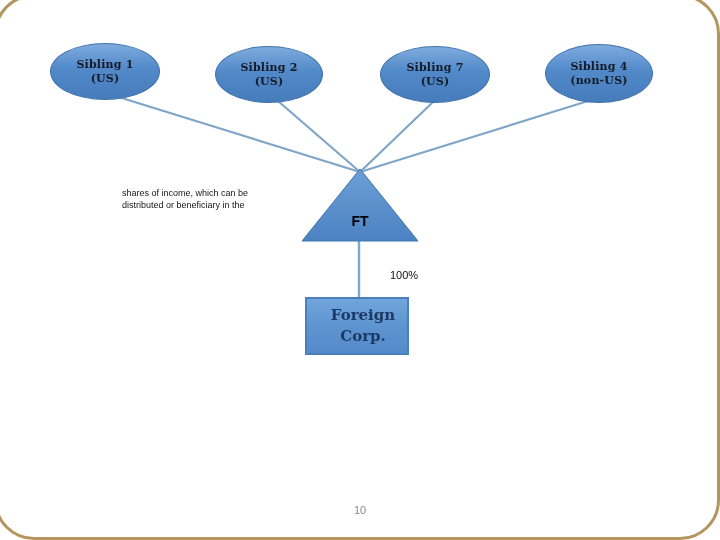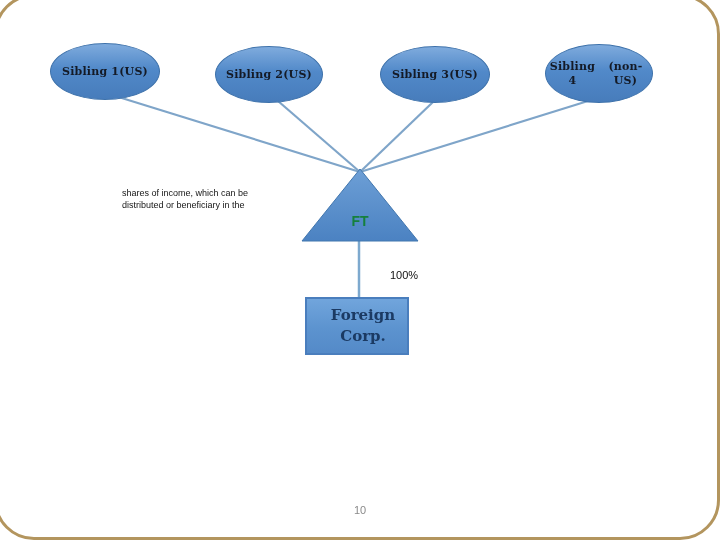--- a/index.html
+++ b/index.html
@@ -11,35 +11,35 @@
   .frame{
     position:absolute;left:-6px;top:-6px;width:726px;height:546px;
     border:3px solid var(--frame,#b3955e);border-radius:40px;
     box-sizing:border-box;pointer-events:none;
   }
   
   .ellipse{
     position:absolute;border-radius:50%;
     background:linear-gradient(180deg,#7fabdd 0%,#5189c9 45%,#477cbb 100%);
     border:1px solid var(--shape-border,#3e72ab);
-    display:flex;flex-direction:row;align-items:center;justify-content:center;
+    display:flex;flex-direction:column;align-items:center;justify-content:center;
     box-sizing:border-box;
     font-family:"DejaVu Serif","Liberation Serif",serif;
     font-weight:bold;font-size:11px;line-height:13.5px;
     color:#141a26;text-align:center;letter-spacing:.2px;
   }
   .e1{left:50px; top:43px; width:110px;height:57px;}
   .e2{left:215px;top:46px; width:108px;height:57px;}
   .e3{left:380px;top:46px; width:110px;height:57px;}
   .e4{left:545px;top:44px; width:108px;height:59px;}
   svg.layer{position:absolute;left:0;top:0;}
   .ft-label{
     position:absolute;left:330px;top:213px;width:60px;text-align:center;
     font-family:"Liberation Sans",sans-serif;font-weight:600;font-size:14px;
-    color:#15803d;
+    color:#000000;
   }
   .pct-label{
     position:absolute;left:374px;top:269px;font-size:11px;color:#101010;
     font-family:"Liberation Sans",sans-serif;
     margin-left:16px;
   }
   .company{
     position:absolute;left:305px;top:297px;width:104px;height:58px;
     background:linear-gradient(180deg,#71a5dc 0%,#5c93cf 55%,#548ac8 100%);
     border:2px solid #4a7ebd;box-sizing:border-box;
@@ -86,21 +86,21 @@
 
   <div class="ellipse e1">
     <span>Sibling 1</span>
     <span>(US)</span>
   </div>
   <div class="ellipse e2">
     <span>Sibling 2</span>
     <span>(US)</span>
   </div>
   <div class="ellipse e3">
-    <span>Sibling 3</span>
+    <span>Sibling 7</span>
     <span>(US)</span>
   </div>
   <div class="ellipse e4">
     <span>Sibling 4</span>
     <span>(non-US)</span>
   </div>
 
   <div class="ft-label">FT</div>
 
   <div class="pct-label">100%</div>

